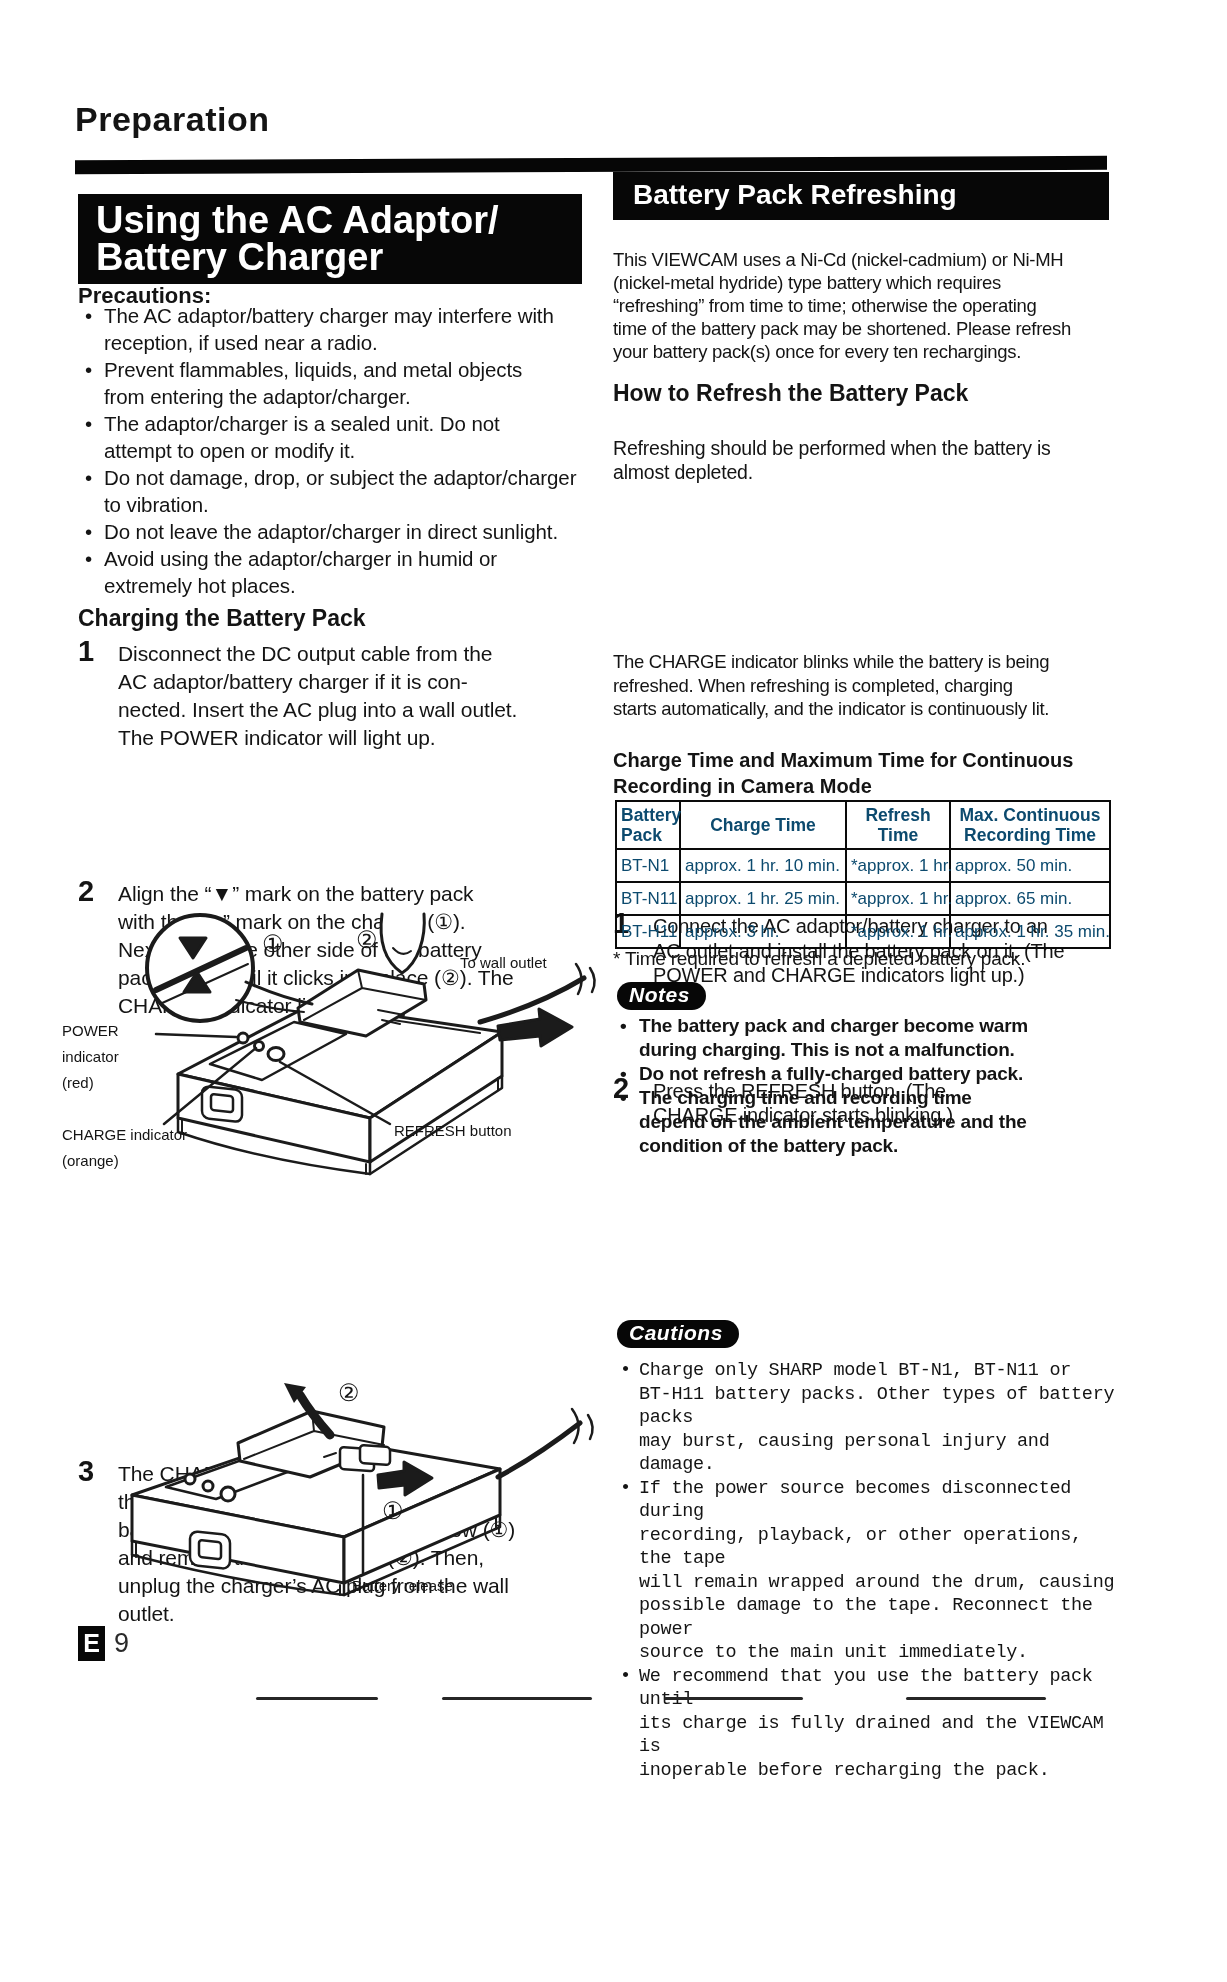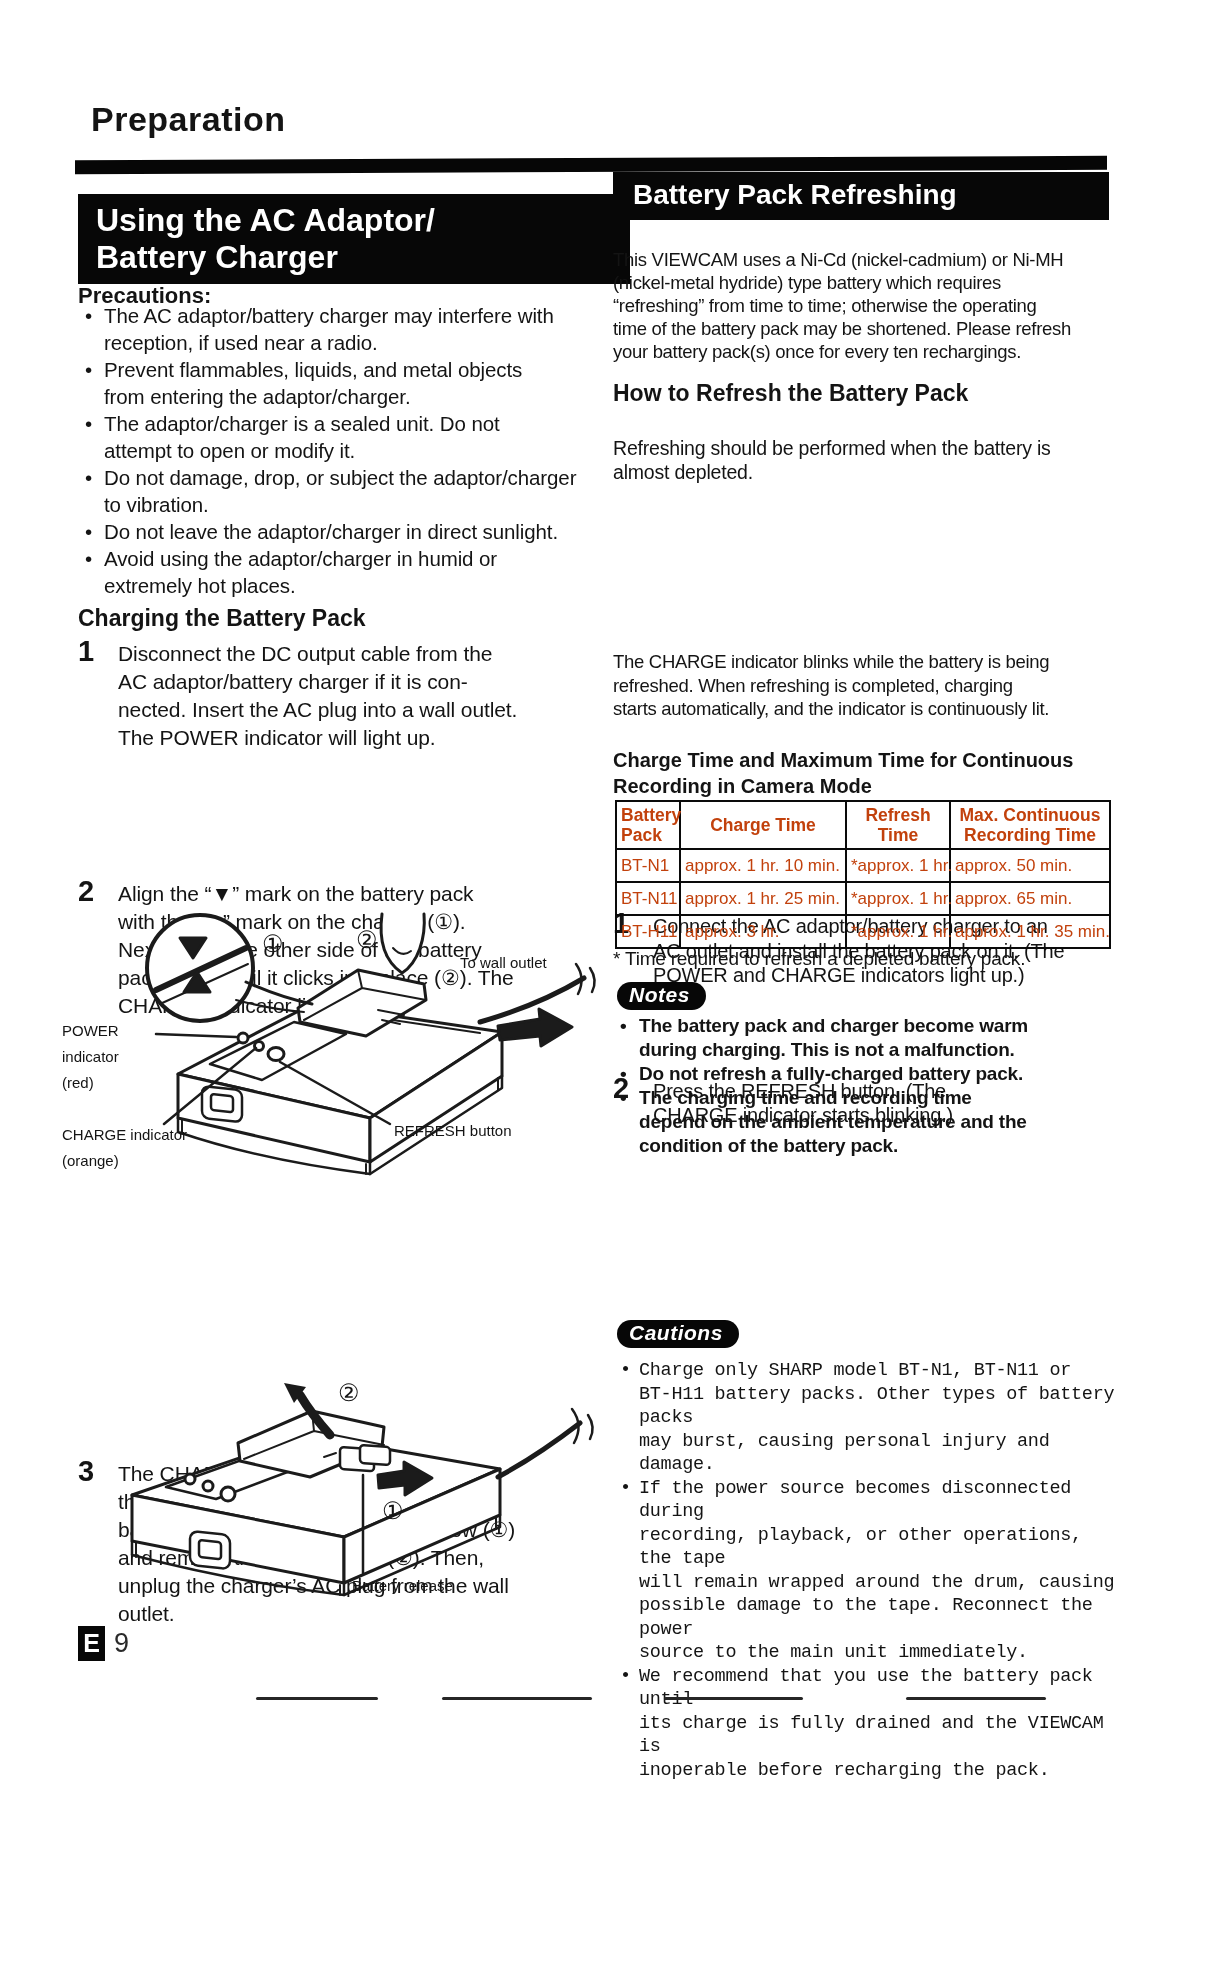--- a/index.html
+++ b/index.html
@@ -10,35 +10,35 @@
     font-family:"Liberation Sans", sans-serif;
     color:#141414;
     overflow:hidden;
   }
   .pre{white-space:pre-line;}
   .abs{position:absolute;}
 
   
   .doc-title{
     left:75px;top:100px;
-    font-size:34px;font-weight:bold;letter-spacing:0.5px;margin-left:16px;
+    font-size:34px;font-weight:bold;letter-spacing:0.5px;
   }
   .title-rule{
     left:75px;top:158px;width:1032px;height:14px;background:#060606;
     transform:skewY(-0.25deg);
   }
 
   
   .section-box{
     background:#070707;color:#ffffff;
     font-weight:bold;
   }
   .box-left{
-    left:78px;top:194px;width:552px;height:90px;
-    font-size:32px;line-height:37px;padding:8px 0 0 18px;box-sizing:border-box;
+    left:78px;top:194px;width:504px;height:90px;
+    font-size:38px;line-height:37px;padding:8px 0 0 18px;box-sizing:border-box;
   }
   .box-right{
     left:613px;top:172px;width:496px;height:48px;
     font-size:28px;line-height:46px;padding-left:20px;box-sizing:border-box;
   }
 
   
   .h-sub{font-size:23px;font-weight:bold;}
   .body-l{font-size:20.5px;line-height:27px;letter-spacing:-0.1px;}
   .bullets .bullet{
@@ -59,21 +59,21 @@
   .para-cond2{font-size:18.5px;line-height:23.5px;letter-spacing:-0.3px;}
   .refresh-intro{font-size:19.5px;line-height:24px;letter-spacing:-0.2px;}
 
   
   .tbl-title{font-size:20px;font-weight:bold;line-height:26px;}
   table.spec{
     border-collapse:collapse;width:494px;table-layout:fixed;
   }
   table.spec th, table.spec td{
     border:2px solid #0a0a0a;
-    font-size:17px;padding:2px 4px;color:#c2410c;
+    font-size:17px;padding:2px 4px;color:#0c4a6e;
   }
   table.spec th{
     font-size:17.5px;font-weight:bold;text-align:center;
     white-space:pre-line;line-height:20px;height:42px;
   }
   table.spec th.th-left{text-align:left;}
   table.spec td{height:27px;white-space:nowrap;}
   .col-0{width:64px}.col-1{width:166px}.col-2{width:104px}.col-3{width:160px}
   .footnote{font-size:19px;letter-spacing:-0.2px;}
 

